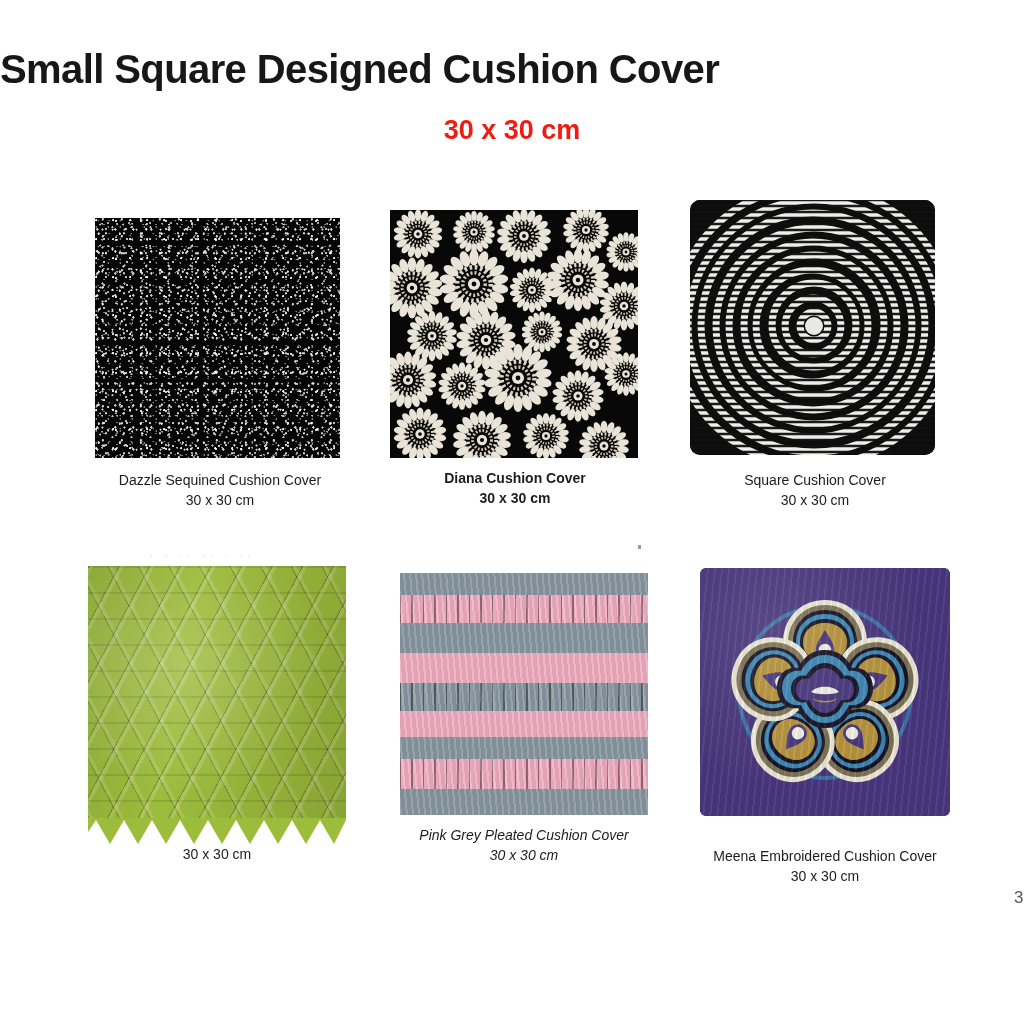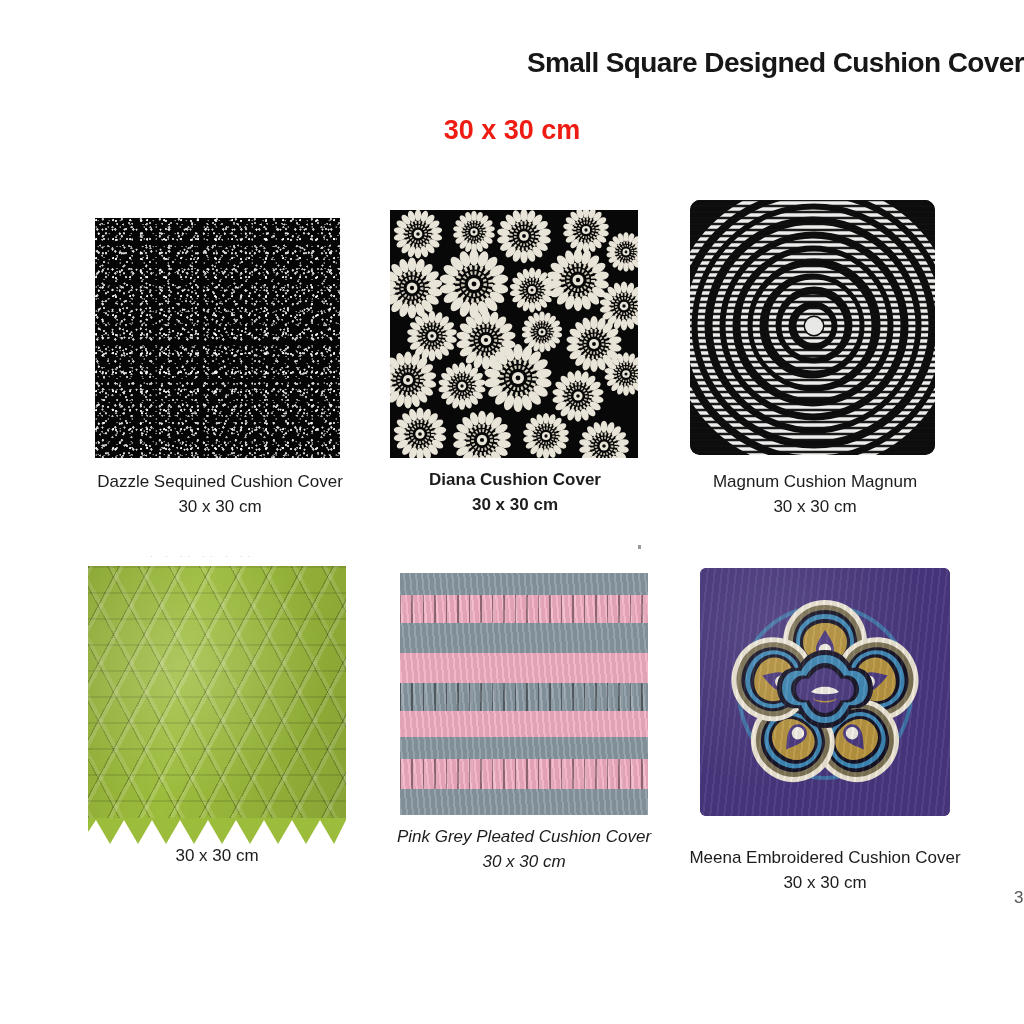--- a/index.html
+++ b/index.html
@@ -16,22 +16,22 @@
     font-family: "Liberation Sans", sans-serif;
     color: #1a1a1a;
   }
 
   
   .page-title {
     position: absolute;
     top: 48px;
     left: 0;
     width: 1024px;
-    text-align: right;
-    font-size: 28px;
+    text-align: left;
+    font-size: 40px;
     font-weight: bold;
     letter-spacing: -0.6px;
     color: #171717;
     line-height: 1.05;
     white-space: nowrap;
   }
   .page-subtitle {
     position: absolute;
     top: 115px;
     left: 0;
@@ -50,21 +50,21 @@
   .thumb {
     position: relative;
     overflow: hidden;
     background: #ffffff;
   }
   .caption {
     position: absolute;
     left: 50%;
     transform: translateX(-50%);
     text-align: center;
-    font-size: 17px;
+    font-size: 14px;
     line-height: 1.45;
     color: #1c1c1c;
     white-space: nowrap;
   }
   .caption .dim {
     display: block;
   }
 
   
   .dazzle {
@@ -340,21 +340,21 @@
         <line x1="0" y1="234" x2="245" y2="234"></line>
           <line x1="0" y1="240" x2="245" y2="240"></line>
         <line x1="0" y1="246" x2="245" y2="246"></line>
           <line x1="0" y1="252" x2="245" y2="252"></line>
       </g>
       <ellipse cx="124" cy="126" rx="9" ry="9" fill="#e8e8e6"></ellipse>
       <rect width="245" height="255" rx="10" fill="none" stroke="#ffffff" stroke-width="0"></rect>
     </svg>
   </div>
   <div class="caption" style="top:270px;">
-    <span>Magnum Cushion Magnum</span>
+    <span>Square Cushion Cover</span>
     <span class="dim">30 x 30 cm</span>
   </div>
 </div>
 
 <div class="product" style="left:88px; top:566px; width:258px;">
   <div class="watermark" style="left:62px; top:-14px;">· ·  ··  ··   · ··</div>
   <div class="thumb leafgreen" style="width:258px; height:252px;">
     <div class="scales"></div>
     <div class="shade"></div>
   </div>

